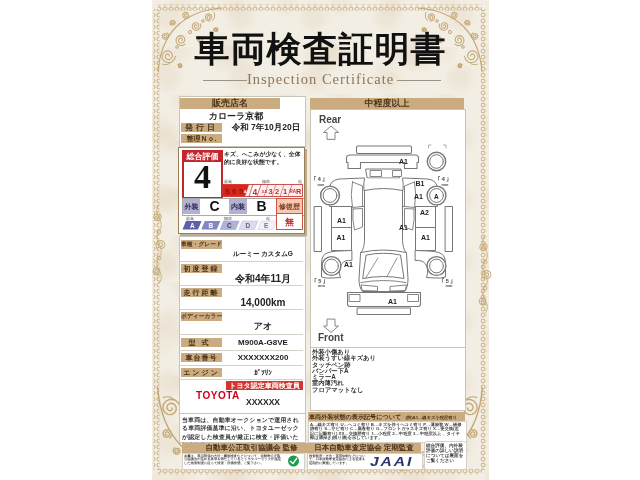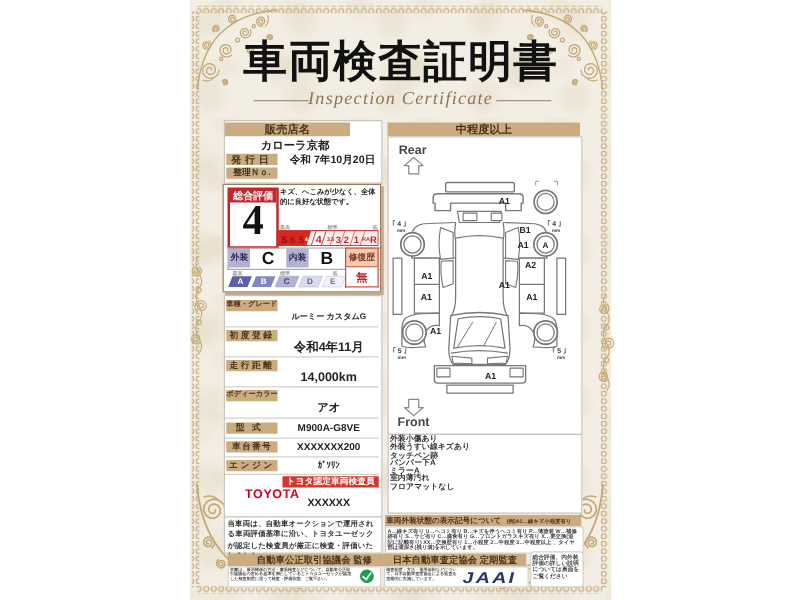--- a/index.html
+++ b/index.html
@@ -69,21 +69,21 @@
 
 <use href="#corner" transform="translate(485,473) scale(-1.3,-1.3)"></use>
 
 <use href="#midedge" transform="translate(151,205)"></use>
 
 <use href="#midedge" transform="translate(477,235)"></use>
 </svg>
 
 <div class="abs" style="left:152px;top:32px;width:337px;text-align:center;font-size:35px;font-weight:bold;color:#111;letter-spacing:1px;font-family:'Liberation Serif',serif;line-height:1;">車両検査証明書</div>
 
-<div class="abs" style="left:152px;top:71px;width:337px;text-align:center;font-size:14.5px;font-style:italic;color:#8d7558;font-family:'Liberation Serif',serif;letter-spacing:1px;">Inspection Certificate</div>
+<div class="abs" style="left:152px;top:71px;width:337px;text-align:center;font-size:14.5px;color:#8d7558;font-family:'Liberation Serif',serif;letter-spacing:1px;">Inspection Certificate</div>
 
 <div class="abs" style="left:203px;top:80px;width:44px;height:1px;background:#9b9288;"></div>
 
 <div class="abs" style="left:397px;top:80px;width:44px;height:1px;background:#9b9288;"></div>
 
 <div class="abs whitebox" style="left:179px;top:96px;width:125px;height:49px;"></div>
 
 <div class="abs tan ctr" style="left:180px;top:98px;width:100px;height:11px;font-size:9px;font-weight:bold;line-height:11px;">販売店名</div>
 
 <div class="abs ctr" style="left:180px;top:111px;width:112px;height:11px;font-size:9px;font-weight:bold;color:#222;line-height:11px;">カローラ京都</div>

